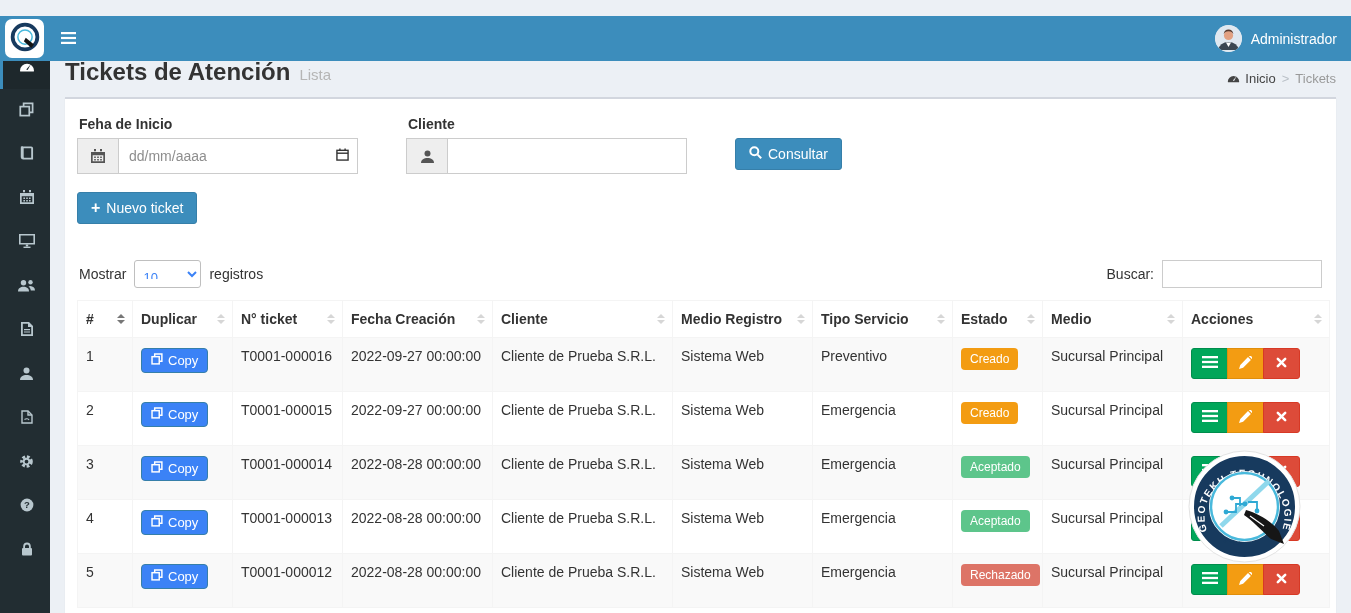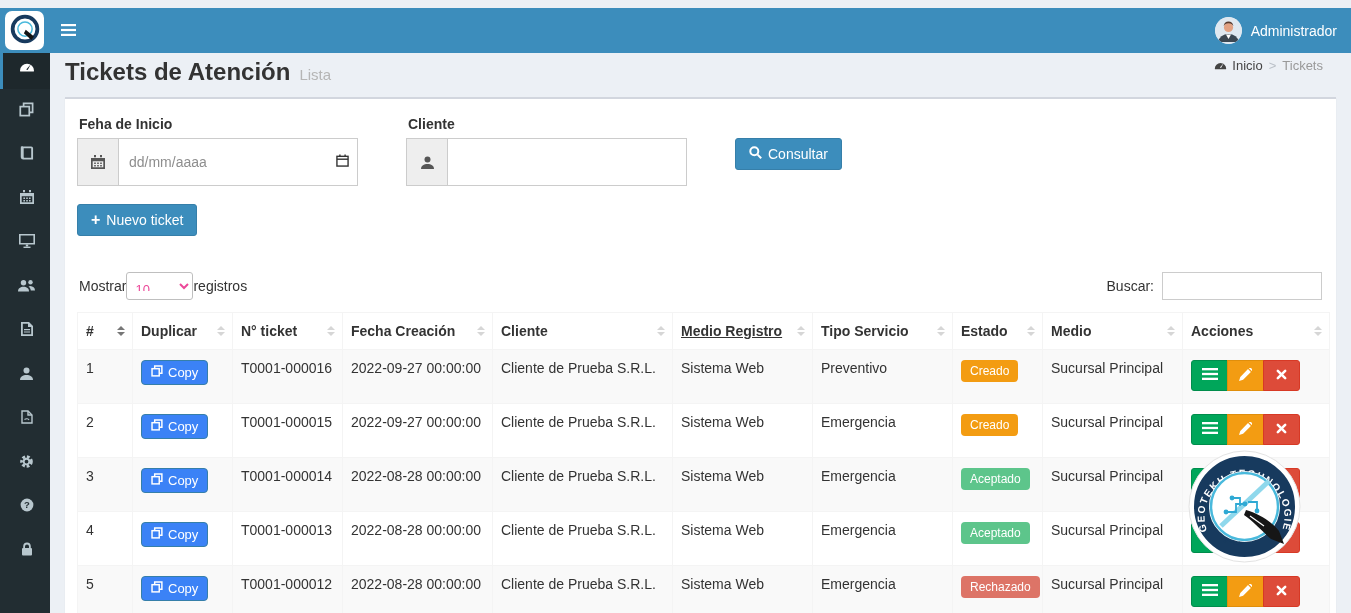--- a/index.html
+++ b/index.html
@@ -1,75 +1,75 @@
 <!DOCTYPE html>
 <html><head>
 <meta charset="utf-8">
 <style>
   * { box-sizing: border-box; }
   html,body { margin:0; padding:0; width:1351px; height:613px; overflow:hidden;
     font-family:"Liberation Sans","DejaVu Sans",sans-serif; background:#ecf0f5; color:#333; }
   body { position:relative; }
 
   
-  .navbar { position:fixed; top:8px; left:0; right:0; height:45px; background:#3c8dbc;
+  .navbar { position:fixed; top:16px; left:0; right:0; height:45px; background:#3c8dbc;
     display:flex; align-items:center; z-index:100; }
   .logo-box { width:39px; height:39px; background:#fff; border-radius:7px; margin:3px 0 3px 5px;
     display:flex; align-items:center; justify-content:center; cursor:pointer; }
   .hamburger { margin-left:17px; cursor:pointer; display:flex; align-items:center; }
   .navbar-right { margin-left:auto; margin-right:14px; display:flex; align-items:center; gap:9px;
     color:#fff; font-size:14px; cursor:pointer; }
   .avatar { width:27px; height:27px; border-radius:50%; overflow:hidden; background:#dfe8f0;
     display:flex; align-items:flex-end; justify-content:center; }
 
   
   .sidebar { position:fixed; top:45px; left:0; bottom:0; width:50px; background:#222d32; z-index:90; }
   .sidebar-item { height:44px; display:flex; align-items:center; justify-content:center;
     color:#b8c7ce; border-left:3px solid transparent; cursor:pointer; }
   .sidebar-item.active { background:#1e282c; border-left-color:#3c8dbc; color:#fff; }
 
   
   .content-wrapper { margin-left:50px; padding-top:45px; min-height:613px; }
-  .content-header { padding:13px 28px 11px 15px; display:flex; align-items:flex-start;
+  .content-header { padding:13px 15px 11px 15px; display:flex; align-items:flex-end;
     justify-content:space-between; }
   .page-title { font-size:24px; font-weight:600; color:#333; margin:0; }
   .page-subtitle { font-size:15px; color:#b5b5b5; font-weight:400; margin-left:9px; }
   .breadcrumb { font-size:13px; color:#444; display:flex; align-items:center; gap:6px; }
   .breadcrumb .bc-home { display:flex; align-items:center; gap:5px; cursor:pointer; }
   .breadcrumb .sep { color:#b9bfc6; }
   .breadcrumb .current { color:#999; }
 
   .box { background:#fff; margin:0 15px; border-top:2px solid #d2d6de;
     box-shadow:0 1px 1px rgba(0,0,0,0.08); padding:15px 12px 10px 12px; height:560px; }
 
   
   .filter-form { display:flex; gap:48px; }
   .form-group label { display:block; font-weight:bold; font-size:14px; margin:2px 0 6px 2px; }
-  .input-group { display:flex; width:281px; height:48px; }
+  .input-group { display:flex; width:281px; height:36px; }
   .addon { width:41px; background:#eee; border:1px solid #ccc; border-right:0;
     display:flex; align-items:center; justify-content:center; color:#555; }
   .input-wrap { position:relative; flex:1; }
   .input-wrap input { width:100%; height:100%; border:1px solid #ccc; padding:0 10px;
     font-size:14px; color:#555; outline:none; font-family:inherit; border-radius:0; }
   .input-wrap input::placeholder { color:#8e8e8e; }
   .date-picker-glyph { position:absolute; right:9px; top:50%; transform:translateY(-50%); }
   .no-label { padding-top:24px; }
 
   .btn-blue { display:inline-flex; align-items:center; gap:6px; background:#3c8dbc;
     border:1px solid #367fa9; color:#fff; border-radius:3px; padding:6px 13px;
     font-size:14px; cursor:pointer; font-family:inherit; height:32px; }
   .btn-blue .plus { font-weight:bold; font-size:16px; line-height:1; }
   .btn-new-row { margin-top:18px; }
 
   
   .controls-row { display:flex; justify-content:space-between; align-items:center;
     margin:36px 2px 12px 2px; font-size:14px; color:#333; }
-  .controls-left { display:flex; align-items:center; }
+  .controls-left { display:flex; align-items:center; gap:8px; }
   .controls-left select { width:67px; height:28px; border:1px solid #bfbfbf; border-radius:3px;
-    font-size:13px; color:#ec4899; background:#fff; font-family:inherit; padding:8px 4px; }
+    font-size:13px; color:#3b82f6; background:#fff; font-family:inherit; padding:8px 4px; }
   .controls-right { display:flex; align-items:center; gap:8px; }
   .controls-right input { width:160px; height:28px; border:1px solid #ccc; padding:0 8px;
     font-size:13px; font-family:inherit; outline:none; }
 
   
   table.tickets { width:100%; border-collapse:collapse; font-size:14px; table-layout:fixed; }
   table.tickets th { text-align:left; font-weight:bold; padding:10px 8px; border:1px solid #f4f4f4;
     position:relative; cursor:pointer; background:#fff; font-size:14px; }
   table.tickets td { border:1px solid #f4f4f4; padding:10px 8px; height:54px; vertical-align:top;
     overflow:hidden; white-space:nowrap; color:#333; }
@@ -331,21 +331,21 @@
                 <i class="tri-down"></i>
               </span></th>
             <th style="width: 150px;"><span class="th-label">Fecha Creación</span><span class="sort-icon">
                 <i class="tri-up"></i>
                 <i class="tri-down"></i>
               </span></th>
             <th style="width: 180px;"><span class="th-label">Cliente</span><span class="sort-icon">
                 <i class="tri-up"></i>
                 <i class="tri-down"></i>
               </span></th>
-            <th style="width: 140px; text-decoration: underline;"><span class="th-label">Medio Registro</span><span class="sort-icon">
+            <th style="width: 140px;"><span class="th-label">Medio Registro</span><span class="sort-icon">
                 <i class="tri-up"></i>
                 <i class="tri-down"></i>
               </span></th>
             <th style="width: 140px;"><span class="th-label">Tipo Servicio</span><span class="sort-icon">
                 <i class="tri-up"></i>
                 <i class="tri-down"></i>
               </span></th>
             <th style="width: 90px;"><span class="th-label">Estado</span><span class="sort-icon">
                 <i class="tri-up"></i>
                 <i class="tri-down"></i>

